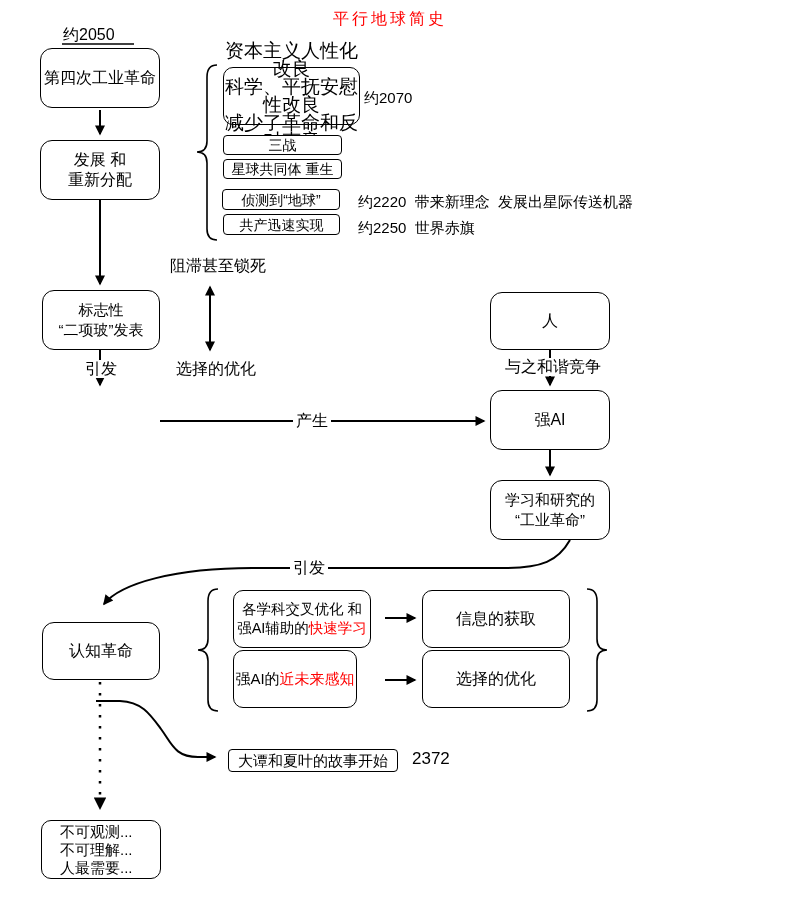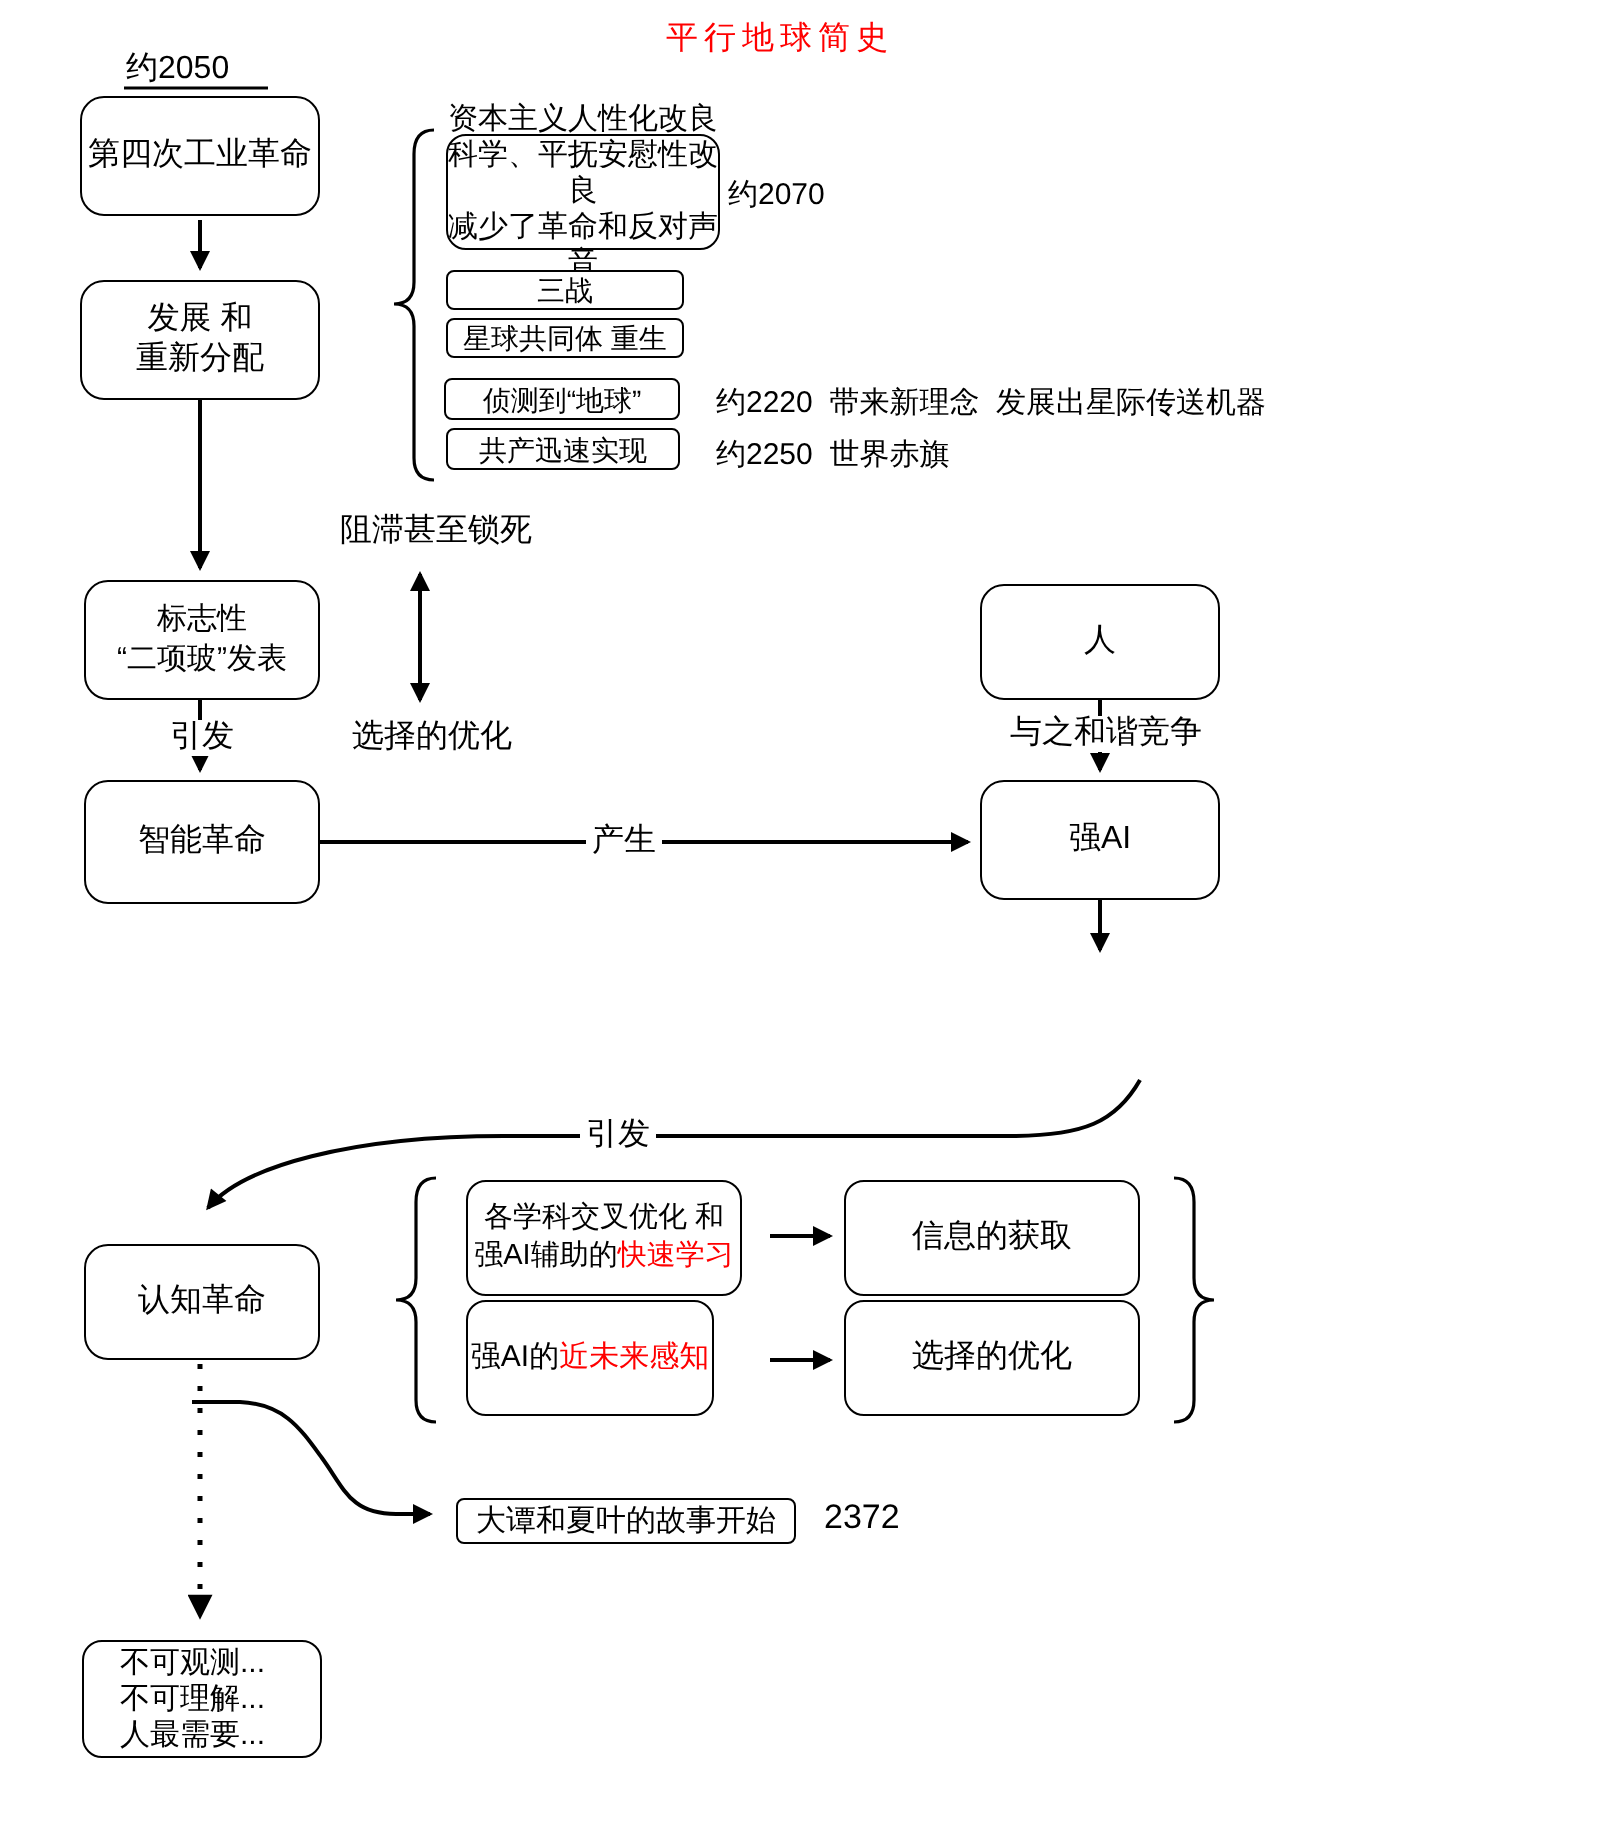--- a/index.html
+++ b/index.html
@@ -84,29 +84,26 @@
     <div>重新分配</div>
   </div>
 
   <div class="box" style="left:42px; top:290px; width:118px; height:60px; font-size:15px;">
     <div>标志性</div>
     <div>“二项玻”发表</div>
   </div>
 
   <div class="lbl onln" style="left:82px; top:360px;">引发</div>
 
-  <div class="box" style="left:42px; top:390px; width:118px; height:62px;">
-    <div>智能革命</div>
-  </div>
 
   <div class="lbl" style="left:170px; top:257px;">阻滞甚至锁死</div>
   <div class="lbl" style="left:176px; top:360px;">选择的优化</div>
   <div class="lbl onln" style="left:293px; top:412px;">产生</div>
 
-  <div class="box sbox" style="left:223px; top:67px; width:137px; height:58px; border-radius:10px; font-size:15px; line-height:18px;">
+  <div class="box sbox" style="left:223px; top:67px; width:137px; height:58px; border-radius:10px; font-size:19px; line-height:18px;">
     <div>资本主义人性化改良</div>
     <div>科学、平抚安慰性改良</div>
     <div>减少了革命和反对声音</div>
   </div>
   <div class="lbl" style="left:364px; top:89px; font-size:15px;">约2070</div>
 
   <div class="box sbox" style="left:223px; top:135px; width:119px; height:20px;">
     <div>三战</div>
   </div>
 
@@ -127,20 +124,24 @@
   <div class="box" style="left:490px; top:292px; width:120px; height:58px;">
     <div>人</div>
   </div>
 
   <div class="lbl onln" style="left:502px; top:358px;">与之和谐竞争</div>
 
   <div class="box" style="left:490px; top:390px; width:120px; height:60px;">
     <div>强AI</div>
   </div>
 
+  <div class="box" style="left:490px; top:480px; width:120px; height:60px; font-size:15px;">
+    <div>学习和研究的</div>
+    <div>“工业革命”</div>
+  </div>
 
   <div class="lbl onln" style="left:290px; top:559px;">引发</div>
 
   <div class="box" style="left:42px; top:622px; width:118px; height:58px;">
     <div>认知革命</div>
   </div>
 
   <div class="box" style="left:233px; top:590px; width:138px; height:58px; border-radius:10px; font-size:14.5px; line-height:19px;">
     <div>各学科交叉优化 和</div>
     <div><span>强AI辅助的</span><span class="red">快速学习</span></div>

